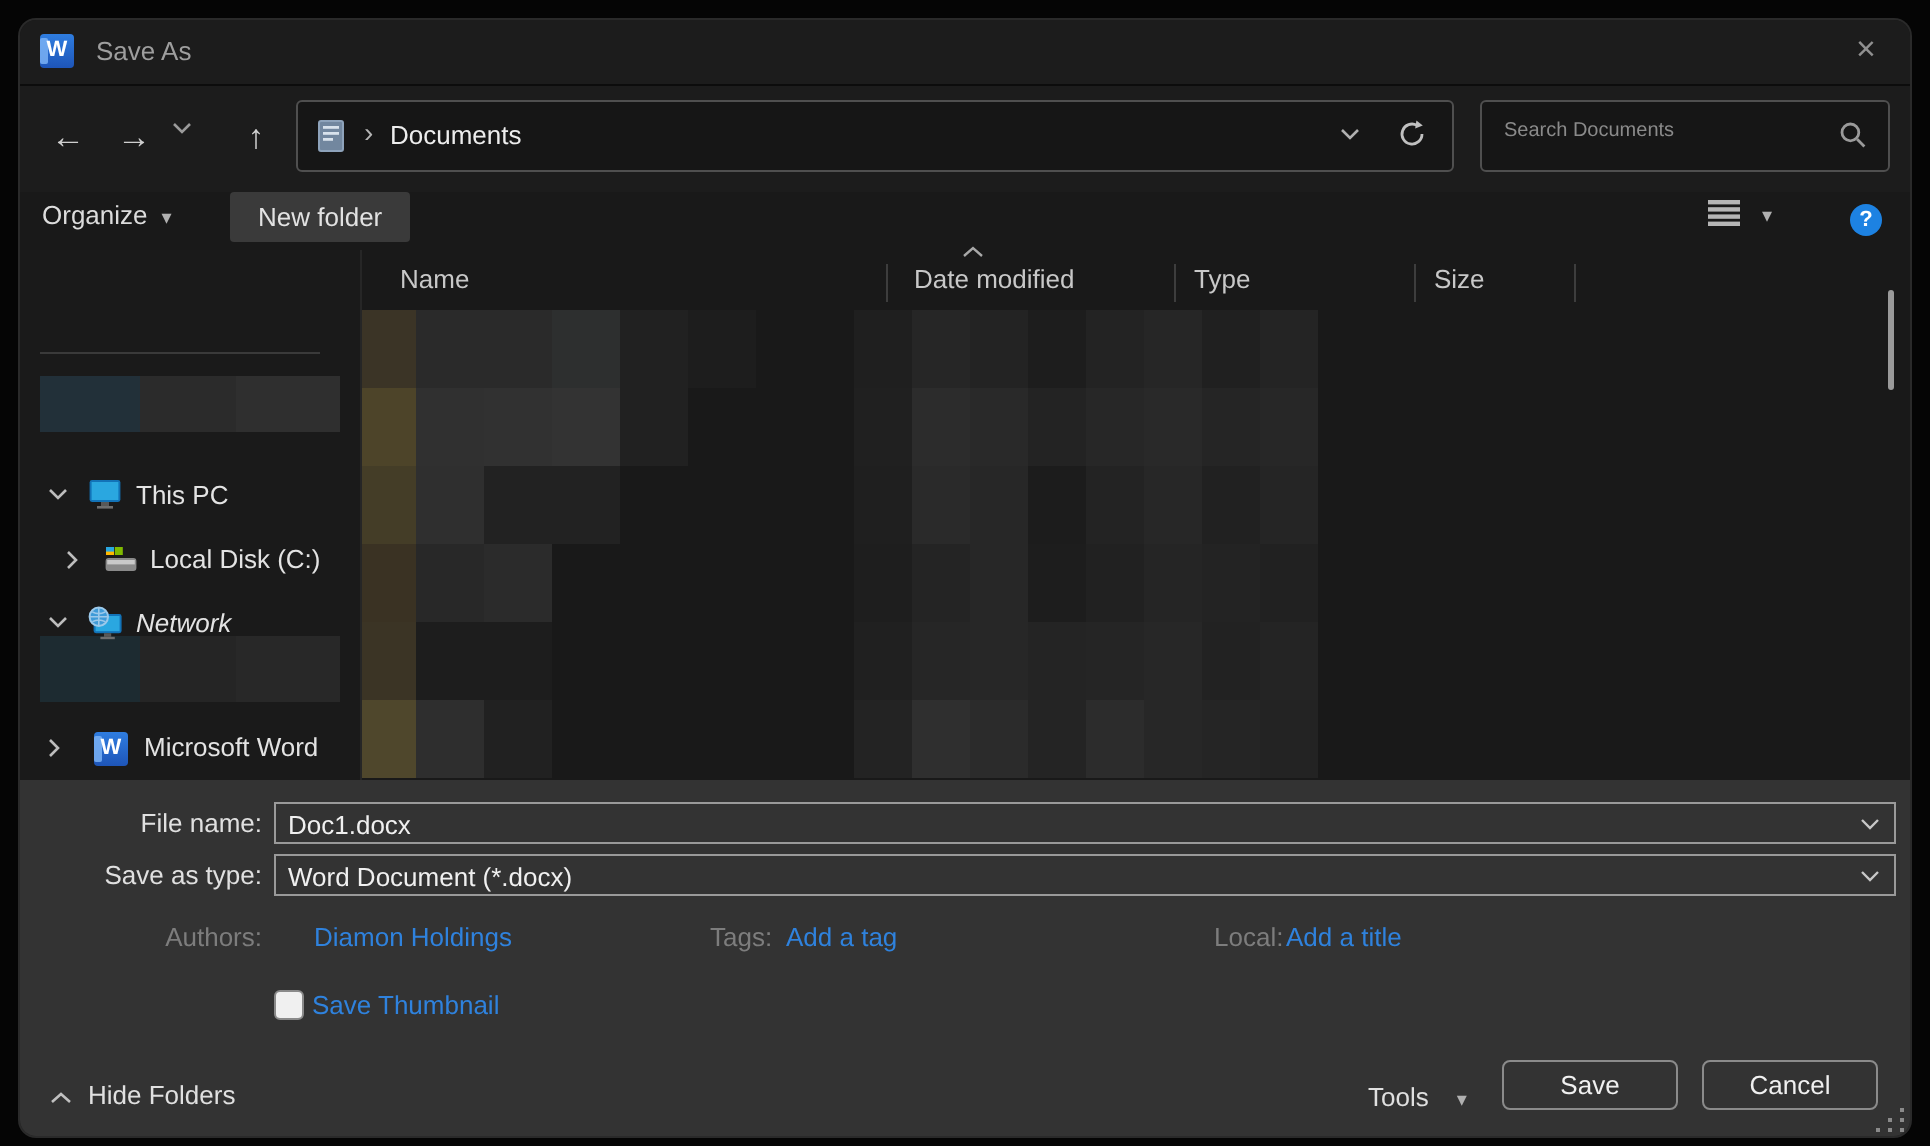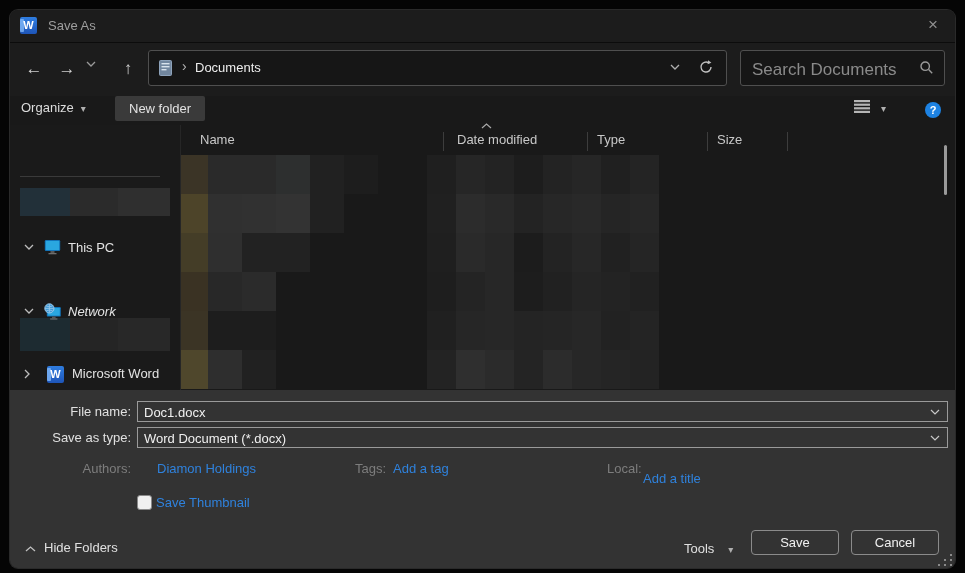--- a/index.html
+++ b/index.html
@@ -35,21 +35,21 @@
     background:#161616;border:1px solid #4f4f4f;border-radius:3px;
   }
   .searchbar{
     position:absolute;left:730px;top:7px;width:203px;height:34px;
     background:#161616;border:1px solid #4f4f4f;border-radius:3px;
   }
   .crumb-sep{position:absolute;left:33px;top:7px;color:#b5b5b5;font-size:14px;}
   .crumb{position:absolute;left:46px;top:9px;color:#ededed;font-size:13px;}
   .addr-chevron{position:absolute;right:46px;top:13px;}
   .addr-refresh{position:absolute;right:12px;top:8px;}
-  .search-ph{position:absolute;left:11px;top:9px;color:#8a8a8a;font-size:17px;}
+  .search-ph{position:absolute;left:11px;top:9px;color:#8a8a8a;font-size:10px;}
   .search-ico{position:absolute;right:10px;top:9px;}
   
   .toolbar{position:absolute;left:0;top:86px;width:100%;height:29px;background:#191919;}
   .organize{position:absolute;left:11px;top:4px;color:#dcdcdc;}
   .organize .caret{color:#b0b0b0;font-size:10px;margin-left:7px;}
   .newfolder{
     position:absolute;left:105px;top:0px;height:25px;padding:0 14px;line-height:25px;
     background:#3a3a3a;color:#e2e2e2;border-radius:2px;
   }
   .viewbtn{position:absolute;left:843px;top:3px;}
@@ -192,20 +192,37 @@
         <svg width="17" height="16" viewBox="0 0 17 16">
           <rect x="0.8" y="1" width="15.4" height="11" rx="1.2" fill="#1273b8"></rect>
           <rect x="1.8" y="2" width="13.4" height="9" fill="#2aa7e0"></rect>
           <rect x="6.5" y="12" width="4" height="2" fill="#585858"></rect>
           <rect x="4.5" y="14" width="8" height="1.3" fill="#6e6e6e"></rect>
         </svg>
       </span>
       <span class="abs" style="left:58px;top:7px;">This PC</span>
     </div>
 
+    <div class="side-row" style="top:140px;left:0;width:170px;">
+      <span class="abs" style="left:23px;top:10px;">
+        <svg width="6" height="10" viewBox="0 0 6 10">
+            <path d="M1 1 L5 5 L1 9" fill="none" stroke="#bdbdbd" stroke-width="1.3"></path>
+          </svg>
+      </span>
+      <span class="abs" style="left:42px;top:8px;">
+        <svg width="17" height="14" viewBox="0 0 17 14">
+          <rect x="0.8" y="6" width="15.4" height="6.5" rx="1.5" fill="#8a8a8a"></rect>
+          <rect x="1.6" y="7" width="13.8" height="2.2" fill="#c9c9c9"></rect>
+          <rect x="1" y="0.5" width="4" height="4" fill="#2aa7e0"></rect>
+          <rect x="5.4" y="0.5" width="4" height="4" fill="#7fba00"></rect>
+          <rect x="1" y="2.8" width="4" height="1.7" fill="#ffb900"></rect>
+        </svg>
+      </span>
+      <span class="abs" style="left:65px;top:7px;">Local Disk (C:)</span>
+    </div>
 
     <div class="side-row" style="top:172px;left:0;width:170px;font-style:italic;">
       <span class="abs" style="left:14px;top:11px;">
         <svg width="10" height="6" viewBox="0 0 10 6">
             <path d="M1 1 L5 5 L9 1" fill="none" stroke="#bdbdbd" stroke-width="1.3"></path>
           </svg>
       </span>
       <span class="abs" style="left:34px;top:6px;">
         <svg width="18" height="17" viewBox="0 0 18 17">
           <rect x="2.8" y="4" width="14" height="9.6" rx="1.2" fill="#1273b8"></rect>
@@ -353,21 +370,21 @@
             <path d="M1 1 L5 5 L9 1" fill="none" stroke="#c8c8c8" stroke-width="1.2"></path>
           </svg>
       </span>
     </div>
 
     <div class="abs dimlabel" style="right:824px;top:71px;">Authors:</div>
     <div class="abs link" style="left:147px;top:71px;">Diamon Holdings</div>
     <div class="abs dimlabel" style="left:345px;top:71px;">Tags:</div>
     <div class="abs link" style="left:383px;top:71px;">Add a tag</div>
     <div class="abs dimlabel" style="left:597px;top:71px;">Local:</div>
-    <div class="abs link" style="left:633px;top:81px;text-align:right;">Add a title</div>
+    <div class="abs link" style="left:633px;top:71px;text-align:right;">Add a title</div>
 
     <div class="chkbox" style="left:127px;top:105px;"></div>
     <div class="abs link" style="left:146px;top:105px;">Save Thumbnail</div>
 
     <div class="abs" style="left:15px;top:150px;">
       <span style="display:inline-block;vertical-align:middle;margin-right:8px;">
         <svg width="11" height="6" viewBox="0 0 11 6">
             <path d="M1 5 L5.5 1 L10 5" fill="none" stroke="#c0c0c0" stroke-width="1.3"></path>
           </svg>
       </span><span style="color:#e0e0e0;">Hide Folders</span>

